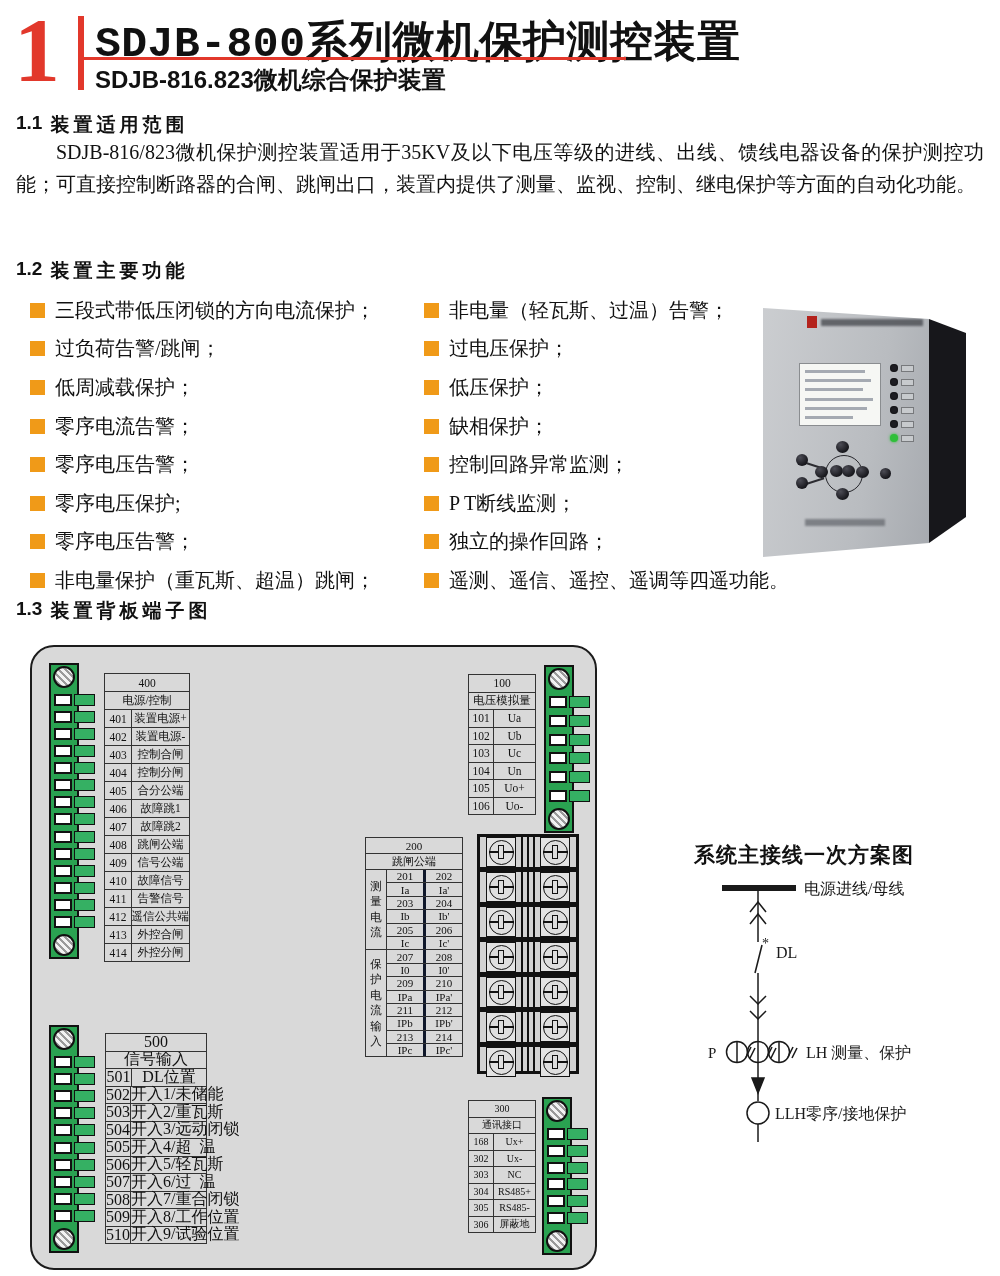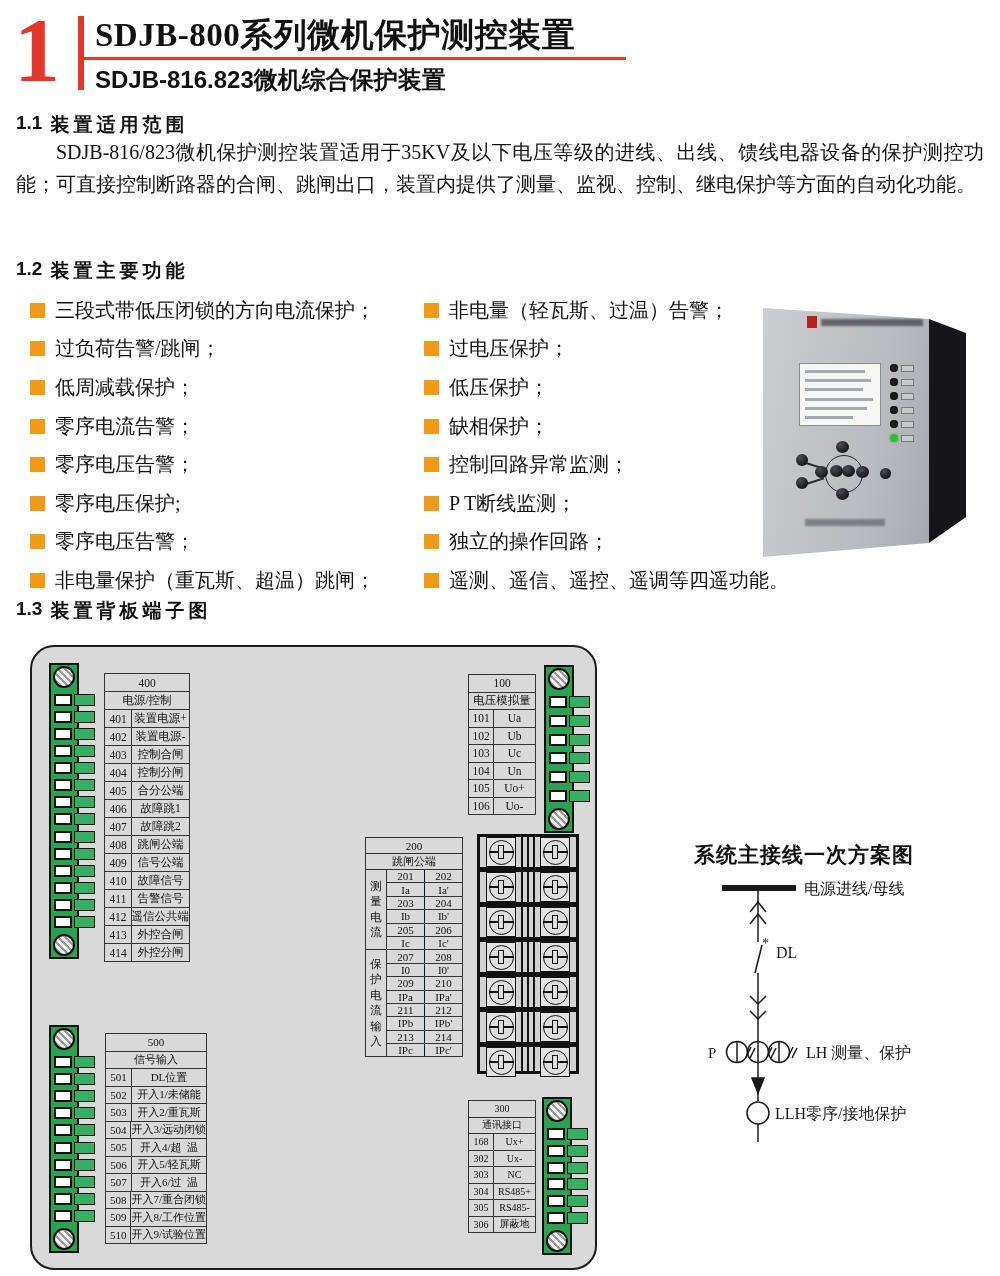--- a/index.html
+++ b/index.html
@@ -4,22 +4,22 @@
 <style>
   html,body{margin:0;padding:0;background:#fff;}
   #page{position:relative;width:1000px;height:1276px;background:#ffffff;overflow:hidden;
         font-family:"Liberation Serif","DejaVu Serif",serif;color:#111;}
   .abs{position:absolute;}
 
   
   .chapter-num{left:14px;top:4px;font-size:92px;font-weight:bold;line-height:92px;
                color:#E2382B;font-family:"Liberation Serif",serif;}
   .red-bar{left:78px;top:16px;width:6px;height:74px;background:#E2382B;}
-  .doc-title{left:95px;top:13px;font-size:33px;font-weight:bold;
-             font-family:Liberation Serif, serif;letter-spacing:.5px;}
+  .doc-title{left:95px;top:13px;font-size:43px;font-weight:bold;
+             font-family:Liberation Mono, monospace;letter-spacing:.5px;}
   .red-underline{left:78px;top:57px;width:548px;height:3px;background:#E2382B;}
   .doc-subtitle{left:95px;top:64px;font-size:24px;font-weight:bold;
                 font-family:"Liberation Sans","DejaVu Sans",sans-serif;}
 
   
   .sec-head{display:flex;gap:8px;font-family:"Liberation Sans","DejaVu Sans",sans-serif;
             font-weight:bold;font-size:19px;}
   .sec-head .zh{letter-spacing:4px;}
   .sh11{left:16px;top:112px;}
   .sh12{left:16px;top:258px;}
@@ -51,42 +51,42 @@
   .t-lab{flex:1;display:flex;align-items:center;justify-content:center;white-space:pre;}
 
   .t400{left:72px;top:26px;width:84px;font-size:11.5px;}
   .t400 .t-head,.t400 .t-row{height:17px;}
   .t400 .t-num{width:26px;}
 
   .t100{left:436px;top:27px;width:66px;font-size:11.5px;}
   .t100 .t-head,.t100 .t-row{height:16.5px;}
   .t100 .t-num{width:24px;}
 
-  .t500{left:73px;top:386px;width:100px;font-size:11px;}
+  .t500{left:73px;top:386px;width:100px;font-size:16px;}
   .t500 .t-head,.t500 .t-row{height:16.5px;}
   .t500 .t-num{width:25px;}
 
   .t300{left:436px;top:453px;width:66px;font-size:10px;}
   .t300 .t-head,.t300 .t-row{height:15.5px;}
   .t300 .t-num{width:24px;}
 
   
   .t200{left:333px;top:190px;width:96px;border:1px solid #333;font-size:11px;
         font-family:"Liberation Serif","DejaVu Serif",serif;}
   .t200 .t-head{height:15px;}
   .t200-group{display:flex;border-bottom:1px solid #333;}
   .t200-group:last-child{border-bottom:none;}
   .t200-glabel{width:20px;border-right:1px solid #333;display:flex;align-items:center;
                justify-content:center;text-align:center;word-break:break-all;line-height:1.35;
                font-size:11.5px;}
   .t200-rows{flex:1;display:flex;flex-direction:column;}
   .t200-row{display:flex;height:12.4px;border-bottom:1px solid #333;}
   .t200-rows .t200-row:last-child{border-bottom:none;}
   .t200-cell{flex:1;display:flex;align-items:center;justify-content:center;}
-  .t200-cell:first-child{border-right:1px solid #0f172a;}
+  .t200-cell:first-child{border-right:3px solid #0f172a;}
 
   
   .gconn{position:absolute;width:52px;}
   .gconn-body{position:absolute;left:0;top:0;bottom:0;width:30px;background:#2AA251;
               border:2px solid #111;box-sizing:border-box;}
   .gscrew{position:absolute;left:4px;width:22px;height:22px;border-radius:50%;
           border:2px solid #111;box-sizing:border-box;
           background:repeating-linear-gradient(45deg,#f2f2f2 0 3px,#9a9a9a 3px 5px);}
   .gscrew.top{top:3px;}
   .gscrew.bot{bottom:3px;}

